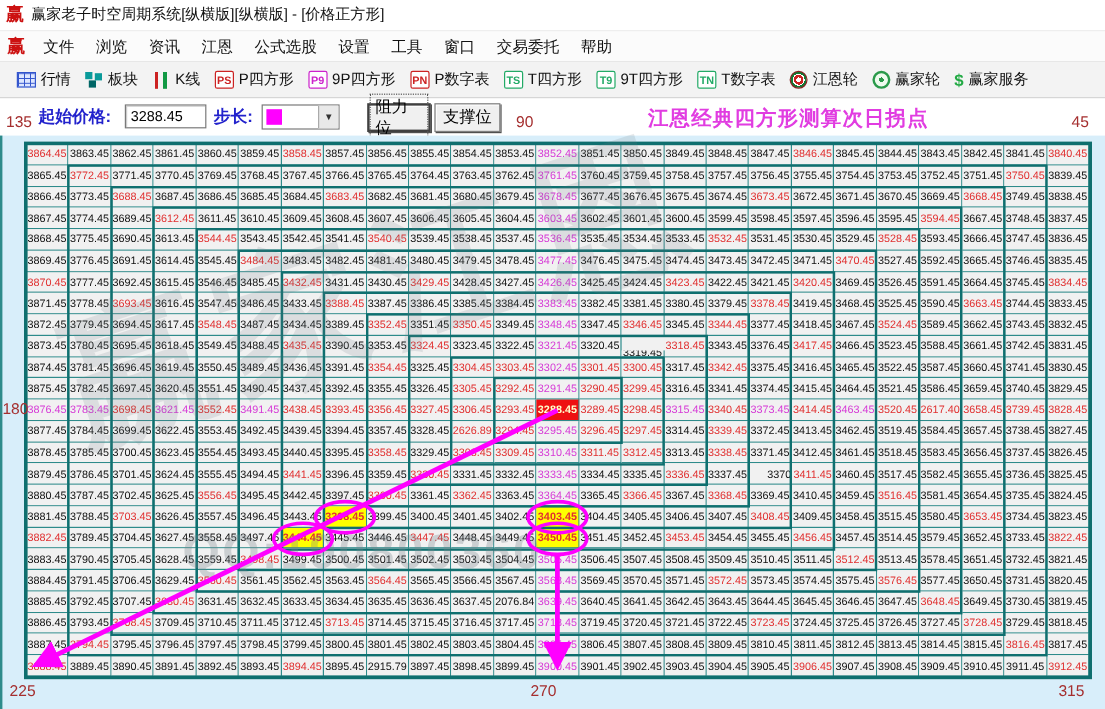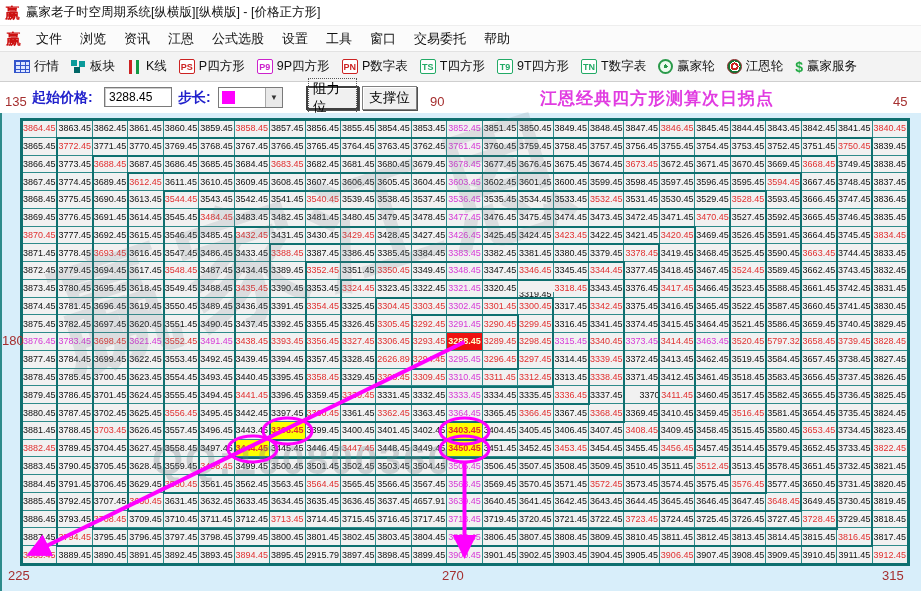--- a/index.html
+++ b/index.html
@@ -98,26 +98,26 @@
     </span>
     <span class="tool">
       <span class="badge" style="color: rgb(34, 170, 102); border-color: rgb(34, 170, 102);">T9</span>
       <span>9T四方形</span>
     </span>
     <span class="tool">
       <span class="badge" style="color: rgb(34, 170, 102); border-color: rgb(34, 170, 102);">TN</span>
       <span>T数字表</span>
     </span>
     <span class="tool">
+      <span class="icon icon-wheel"></span>
+      <span>江恩轮</span>
+    </span>
+    <span class="tool">
       <span class="icon icon-bigwheel"></span>
       <span>赢家轮</span>
-    </span>
-    <span class="tool">
-      <span class="icon icon-wheel"></span>
-      <span>江恩轮</span>
     </span>
     <span class="tool">
       <span class="icon icon-dollar">$</span>
       <span>赢家服务</span>
     </span>
   </div>
 
 <div class="controlbar">
   <span class="abs num-label" style="left:5px; top:12px;">135</span>
   <span class="abs ctl-label" style="left:32px; top:7px;">起始价格:</span>
@@ -456,21 +456,21 @@
       <div class="cell" style="color: rgb(224, 48, 48);">3293.45</div>
       <div class="cell center">3288.45</div>
       <div class="cell" style="color: rgb(224, 48, 48);">3289.45</div>
       <div class="cell" style="color: rgb(224, 48, 48);">3298.45</div>
       <div class="cell" style="color: rgb(214, 58, 214);">3315.45</div>
       <div class="cell" style="color: rgb(224, 48, 48);">3340.45</div>
       <div class="cell" style="color: rgb(214, 58, 214);">3373.45</div>
       <div class="cell" style="color: rgb(224, 48, 48);">3414.45</div>
       <div class="cell" style="color: rgb(214, 58, 214);">3463.45</div>
       <div class="cell" style="color: rgb(224, 48, 48);">3520.45</div>
-      <div class="cell" style="color: rgb(224, 48, 48);">5797.32</div>
+      <div class="cell" style="color: rgb(224, 48, 48);">2617.40</div>
       <div class="cell" style="color: rgb(224, 48, 48);">3658.45</div>
       <div class="cell" style="color: rgb(224, 48, 48);">3739.45</div>
       <div class="cell" style="color: rgb(224, 48, 48);">3828.45</div>
       <div class="cell" style="color: rgb(16, 16, 16);">3877.45</div>
       <div class="cell" style="color: rgb(16, 16, 16);">3784.45</div>
       <div class="cell" style="color: rgb(16, 16, 16);">3699.45</div>
       <div class="cell" style="color: rgb(16, 16, 16);">3622.45</div>
       <div class="cell" style="color: rgb(16, 16, 16);">3553.45</div>
       <div class="cell" style="color: rgb(16, 16, 16);">3492.45</div>
       <div class="cell" style="color: rgb(16, 16, 16);">3439.45</div>
@@ -671,21 +671,21 @@
       <div class="cell" style="color: rgb(16, 16, 16);">3792.45</div>
       <div class="cell" style="color: rgb(16, 16, 16);">3707.45</div>
       <div class="cell" style="color: rgb(224, 48, 48);">3630.45</div>
       <div class="cell" style="color: rgb(16, 16, 16);">3631.45</div>
       <div class="cell" style="color: rgb(16, 16, 16);">3632.45</div>
       <div class="cell" style="color: rgb(16, 16, 16);">3633.45</div>
       <div class="cell" style="color: rgb(16, 16, 16);">3634.45</div>
       <div class="cell" style="color: rgb(16, 16, 16);">3635.45</div>
       <div class="cell" style="color: rgb(16, 16, 16);">3636.45</div>
       <div class="cell" style="color: rgb(16, 16, 16);">3637.45</div>
-      <div class="cell" style="color: rgb(16, 16, 16);">4657.91</div>
+      <div class="cell" style="color: rgb(16, 16, 16);">2076.84</div>
       <div class="cell" style="color: rgb(214, 58, 214);">3639.45</div>
       <div class="cell" style="color: rgb(16, 16, 16);">3640.45</div>
       <div class="cell" style="color: rgb(16, 16, 16);">3641.45</div>
       <div class="cell" style="color: rgb(16, 16, 16);">3642.45</div>
       <div class="cell" style="color: rgb(16, 16, 16);">3643.45</div>
       <div class="cell" style="color: rgb(16, 16, 16);">3644.45</div>
       <div class="cell" style="color: rgb(16, 16, 16);">3645.45</div>
       <div class="cell" style="color: rgb(16, 16, 16);">3646.45</div>
       <div class="cell" style="color: rgb(16, 16, 16);">3647.45</div>
       <div class="cell" style="color: rgb(224, 48, 48);">3648.45</div>

